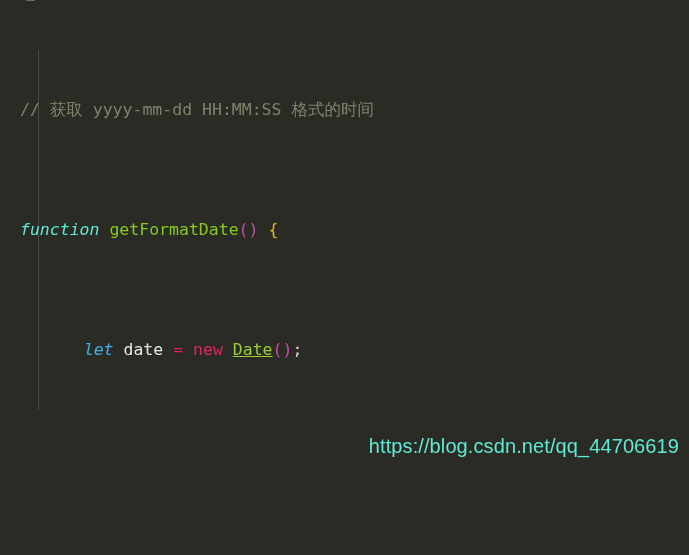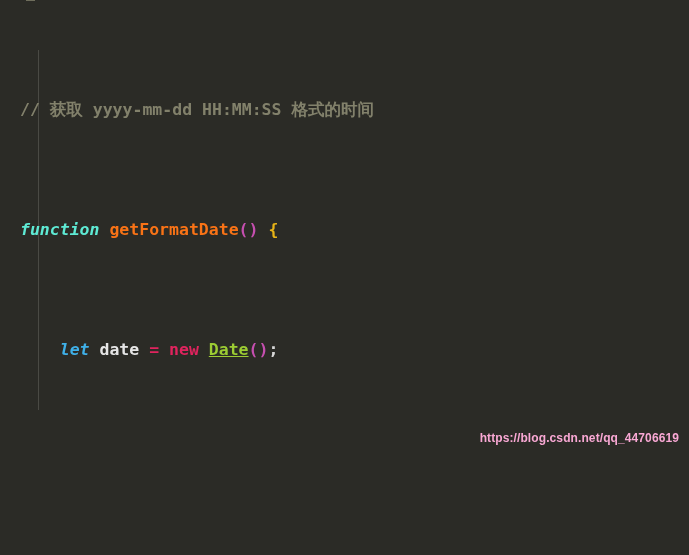--- a/index.html
+++ b/index.html
@@ -9,21 +9,20 @@
   }
   #editor {
     position: relative;
     width: 689px;
     height: 466px;
     background: #2b2b26;
     overflow: hidden;
     font-family: "DejaVu Sans Mono", "Liberation Mono", monospace;
     font-size: 16.5px;
     line-height: 24px;
-    font-weight: bold;
     -webkit-font-smoothing: antialiased;
   }
   #code {
     position: absolute;
     left: 0;
     top: 0;
     padding: 2px 0 0 0;
     white-space: pre;
   }
   .line {
@@ -34,43 +33,43 @@
   
   .guide {
     position: absolute;
     left: 38px;
     width: 1px;
     background: #4a4a44;
   }
   
   .cmt  { color: #82816b; }
   .kw   { color: #5eead4; font-style: italic; }      
-  .let  { color: #3fb0e8; font-style: italic; }      
-  .fn   { color: #f97316; }                          
+  .let  { color: #3fb0e8; font-style: italic; margin-left: 24px; }      
+  .fn   { color: #84cc16; }                          
   .cls  { color: #9ccc33; text-decoration: underline; } 
   .op   { color: #e0245e; }                          
   .par  { color: #c54faf; }                          
   .brc  { color: #e8b417; }                          
   .var  { color: #e6e6e6; }                          
   .pct  { color: #d8d8d8; }                          
   .topline {
     position: absolute;
     left: 26px;
     top: -2px;
     width: 9px;
     height: 3px;
     background: #6f6e5c;
   }
   #watermark {
     position: absolute;
     right: 10px;
-    bottom: 16px;
-    color: #f9a8d4;
+    bottom: 8px;
+    color: #5eead4;
     font-family: "Liberation Sans", sans-serif;
-    font-size: 12px;
+    font-size: 20px;
     letter-spacing: 0.1px;
   }
 </style>
 </head>
 <body>
 
 <div id="editor">
 
   <div class="topline"></div>
 

